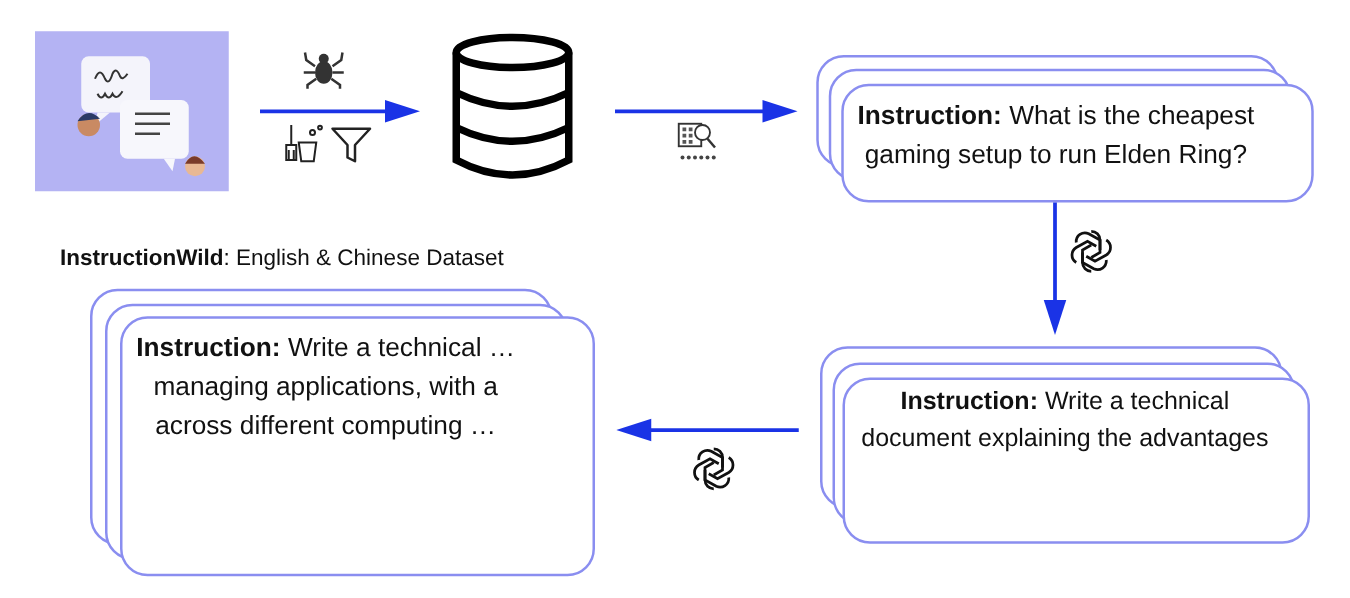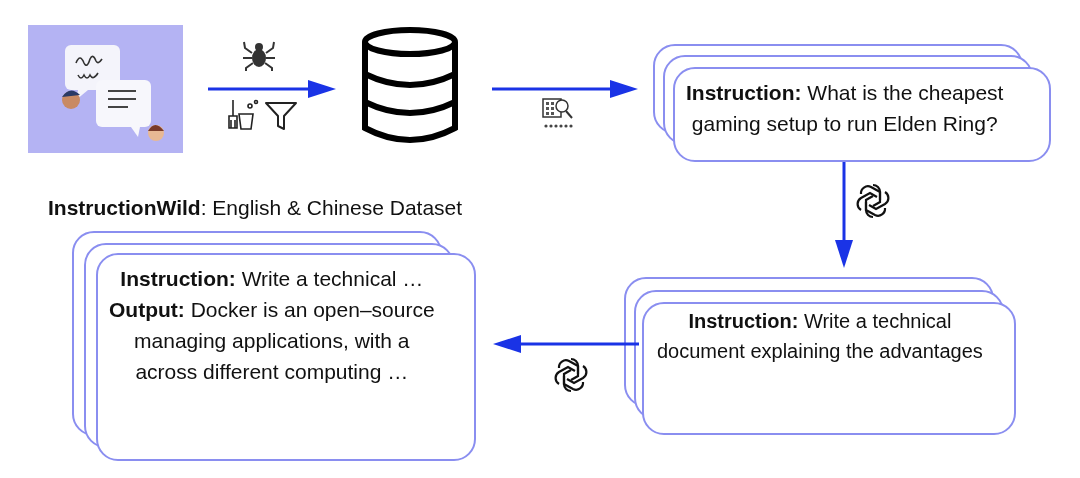--- a/index.html
+++ b/index.html
@@ -136,21 +136,21 @@
       <path d="M17 3 a7 7 0 0 1 7 7 v10 l-7 4"></path>
       <path d="M29 10 a7 7 0 0 1 0 12 l-9 5 l-7 -4"></path>
       <path d="M29 26 a7 7 0 0 1 -10 7 l-9 -5 v-8"></path>
       <path d="M17 35 a7 7 0 0 1 -7 -7 v-10 l7 -4"></path>
       <path d="M5 28 a7 7 0 0 1 0 -12 l9 -5 l7 4"></path>
       <path d="M5 12 a7 7 0 0 1 10 -7 l9 5 v8"></path>
     </g>
   </svg>
 </div>
 
-<div class="stack" style="left:624px;top:277px;width:395px;height:165px;padding-left:15px;">
+<div class="stack" style="left:656px;top:277px;width:395px;height:165px;padding-left:15px;">
   <div class="card" style="left:0;top:0;width:370px;height:130px;"></div>
   <div class="card" style="left:10px;top:13px;width:370px;height:130px;"></div>
   <div class="card" style="left:18px;top:25px;width:374px;height:133px;"></div>
   <div class="txt" style="left:33px;top:29px;font-size:20px;line-height:30px;">
     <span class="line"><b>Instruction:</b> <span>Write a technical</span></span>
     <span class="line">document explaining the advantages</span>
   </div>
 </div>
 
 <div class="abs" style="left:493px;top:333px;">
@@ -165,27 +165,26 @@
       <path d="M17 3 a7 7 0 0 1 7 7 v10 l-7 4"></path>
       <path d="M29 10 a7 7 0 0 1 0 12 l-9 5 l-7 -4"></path>
       <path d="M29 26 a7 7 0 0 1 -10 7 l-9 -5 v-8"></path>
       <path d="M17 35 a7 7 0 0 1 -7 -7 v-10 l7 -4"></path>
       <path d="M5 28 a7 7 0 0 1 0 -12 l9 -5 l7 4"></path>
       <path d="M5 12 a7 7 0 0 1 10 -7 l9 5 v8"></path>
     </g>
   </svg>
 </div>
 
-<div class="abs" style="left:48px;top:196px;font-size:21px;white-space:nowrap;">
+<div class="abs" style="left:48px;top:196px;font-size:18px;white-space:nowrap;">
   <b>InstructionWild</b><span>: English &amp; Chinese Dataset</span>
 </div>
 
 <div class="stack" style="left:72px;top:231px;width:405px;height:235px;">
   <div class="card" style="left:0;top:0;width:370px;height:205px;"></div>
   <div class="card" style="left:12px;top:12px;width:370px;height:205px;"></div>
   <div class="card" style="left:24px;top:22px;width:380px;height:208px;"></div>
   <div class="txt" style="left:37px;top:32px;">
     <span class="line"><b>Instruction:</b> <span>Write a technical …</span></span>
-    <span class="line"><b>Output:</b> <span>Docker is an open–source</span></span>
     <span class="line">managing applications, with a</span>
     <span class="line">across different computing …</span>
   </div>
 </div>
 
 </body></html>

